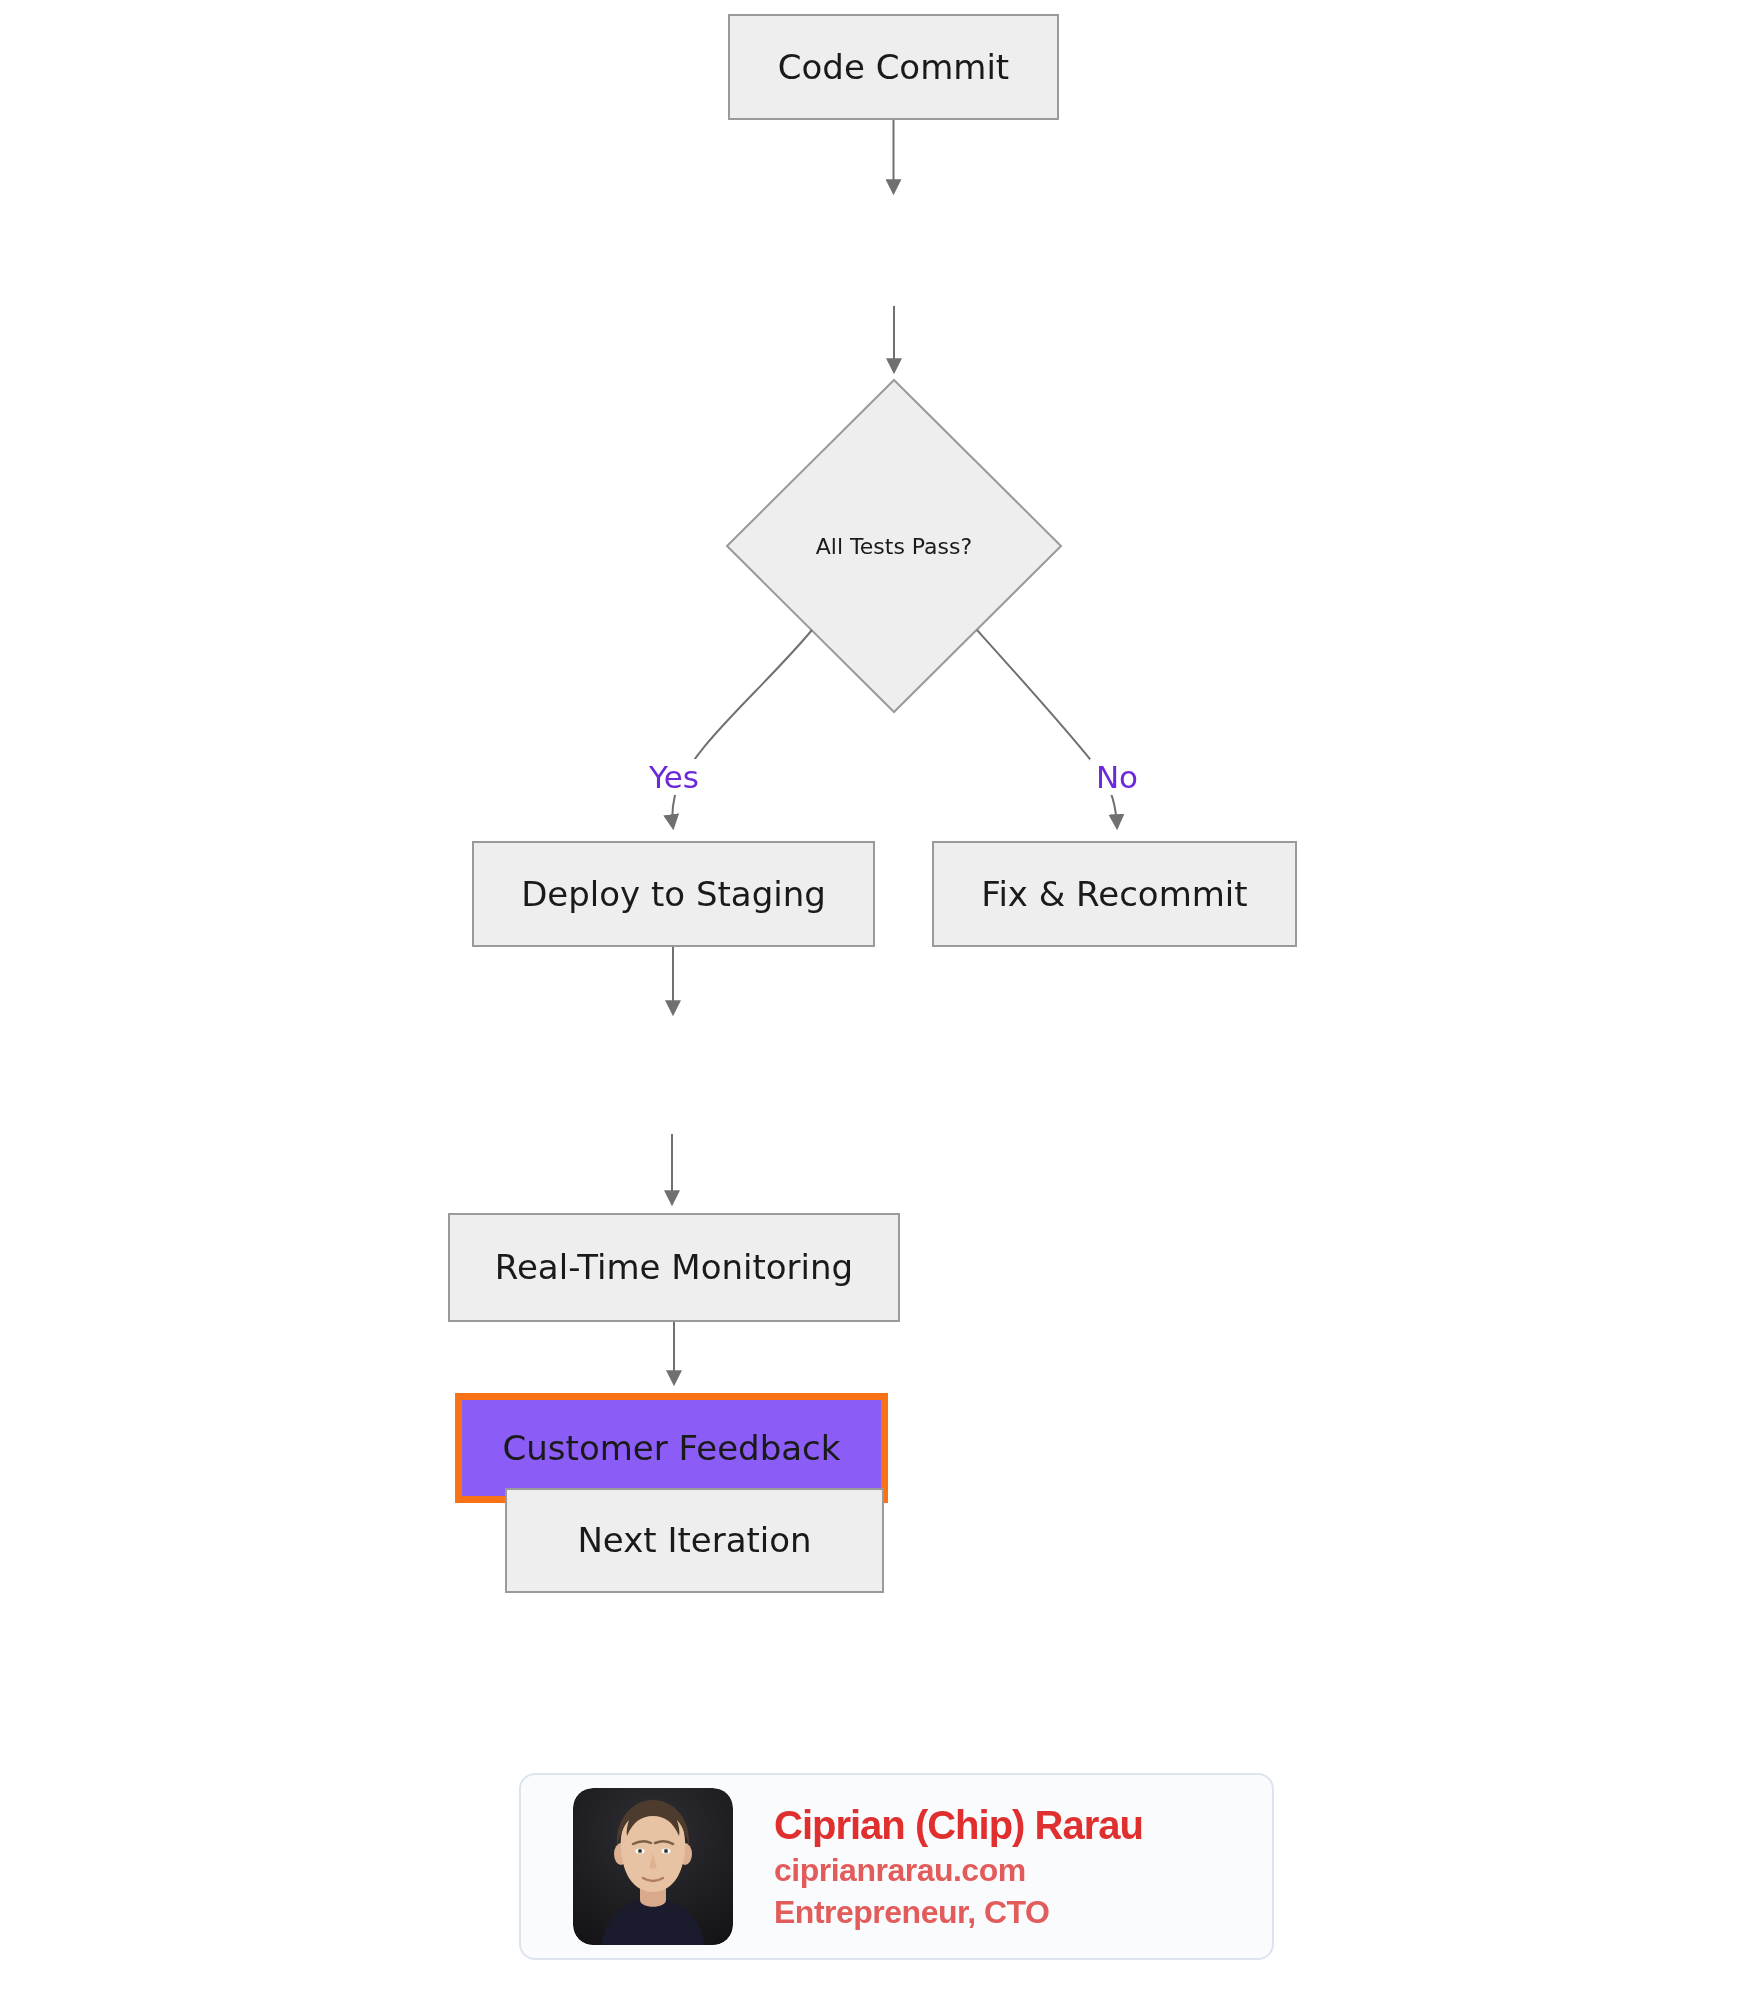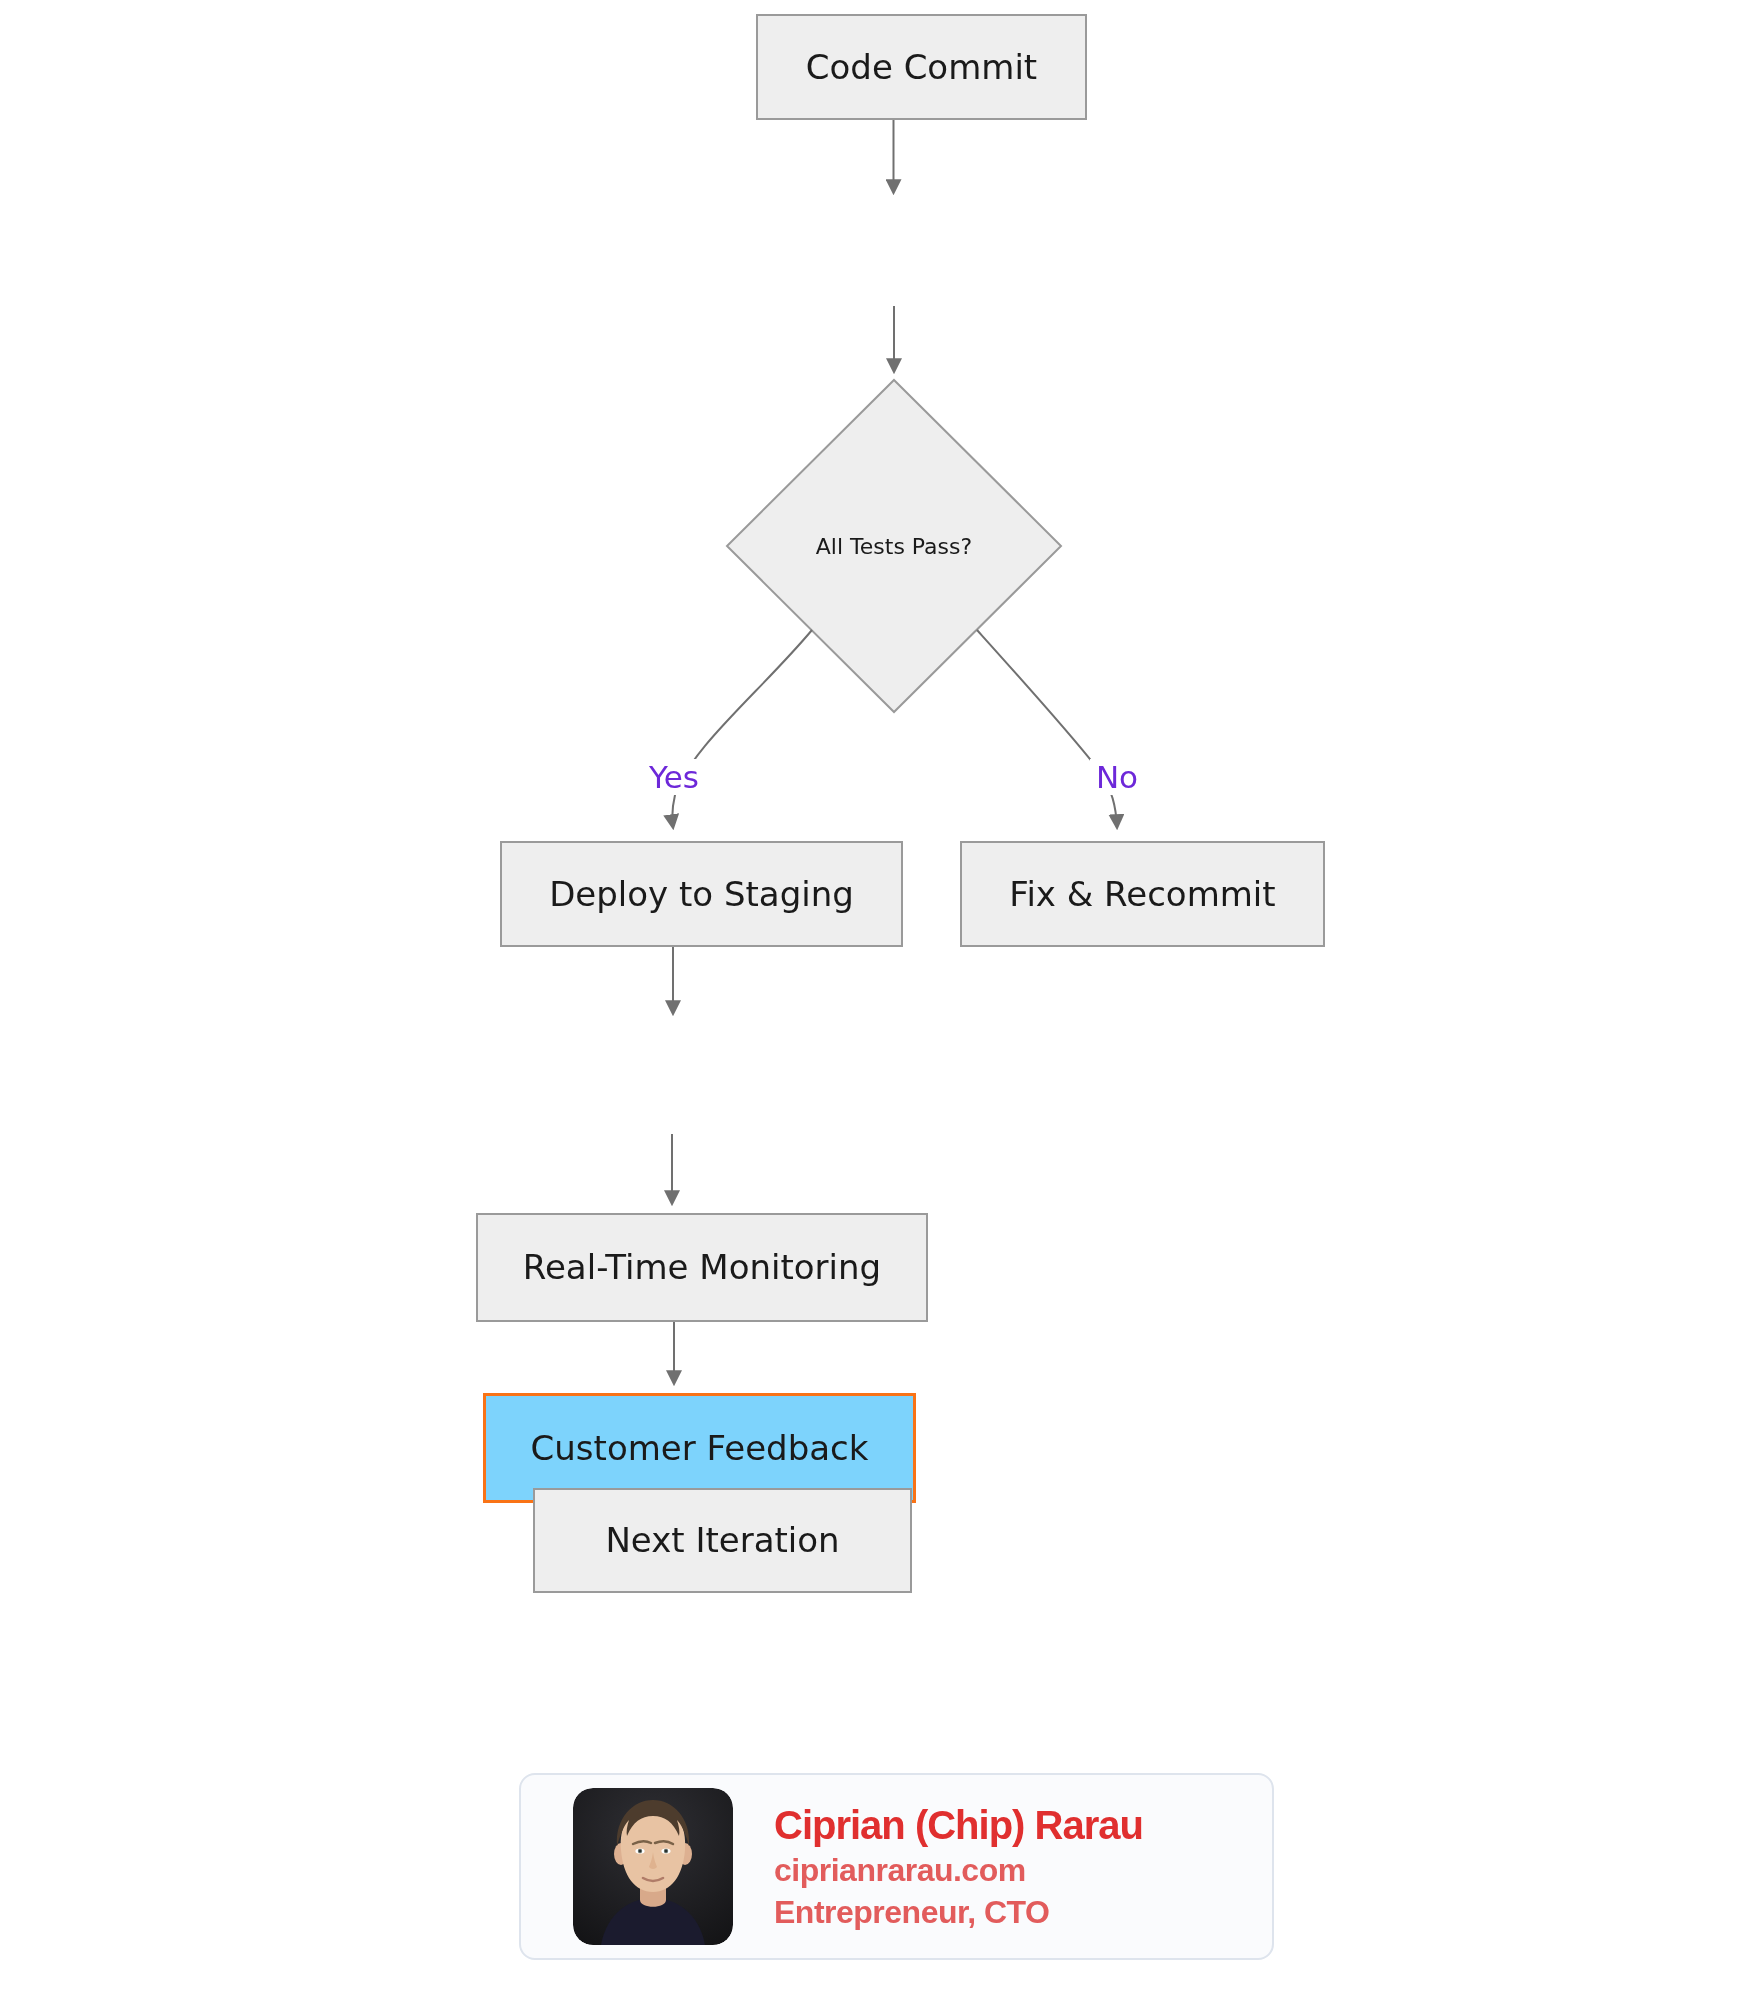--- a/index.html
+++ b/index.html
@@ -5,24 +5,24 @@
   html,body{margin:0;padding:0;background:#ffffff;}
   .screen{
     position:relative;width:1760px;height:2004px;background:#ffffff;overflow:hidden;
     font-family:"DejaVu Sans",sans-serif;color:#1a1a1a;
   }
   svg.edges{position:absolute;left:0;top:0;width:1760px;height:2004px;}
   .node{
     position:absolute;box-sizing:border-box;
     background:#eeeeee;border:2px solid #9a9a9a;
     display:flex;align-items:center;justify-content:center;
-    font-size:34px;line-height:1.2;color:#1a1a1a;text-align:center;margin-left:28px;
+    font-size:34px;line-height:1.2;color:#1a1a1a;text-align:center;
   }
   .node--pink{background:#f9d8e6;border:5px solid #3a3a3a;}
-  .node--blue{background:#7dd3fc;border:3px solid #f97316;}
+  .node--blue{background:#8b5cf6;border:7px solid #f97316;}
   .diamond-label{
     position:absolute;left:894px;top:546px;transform:translate(-50%,-50%);
     font-size:22px;color:#1a1a1a;white-space:nowrap;background:transparent;
   }
   .edge-label{
     position:absolute;transform:translate(-50%,-50%);
     background:#ffffff;padding:0 6px;font-size:31px;color:#6d28d9;white-space:nowrap;
   }
   .card{
     position:absolute;left:519px;top:1773px;width:755px;height:187px;box-sizing:border-box;

